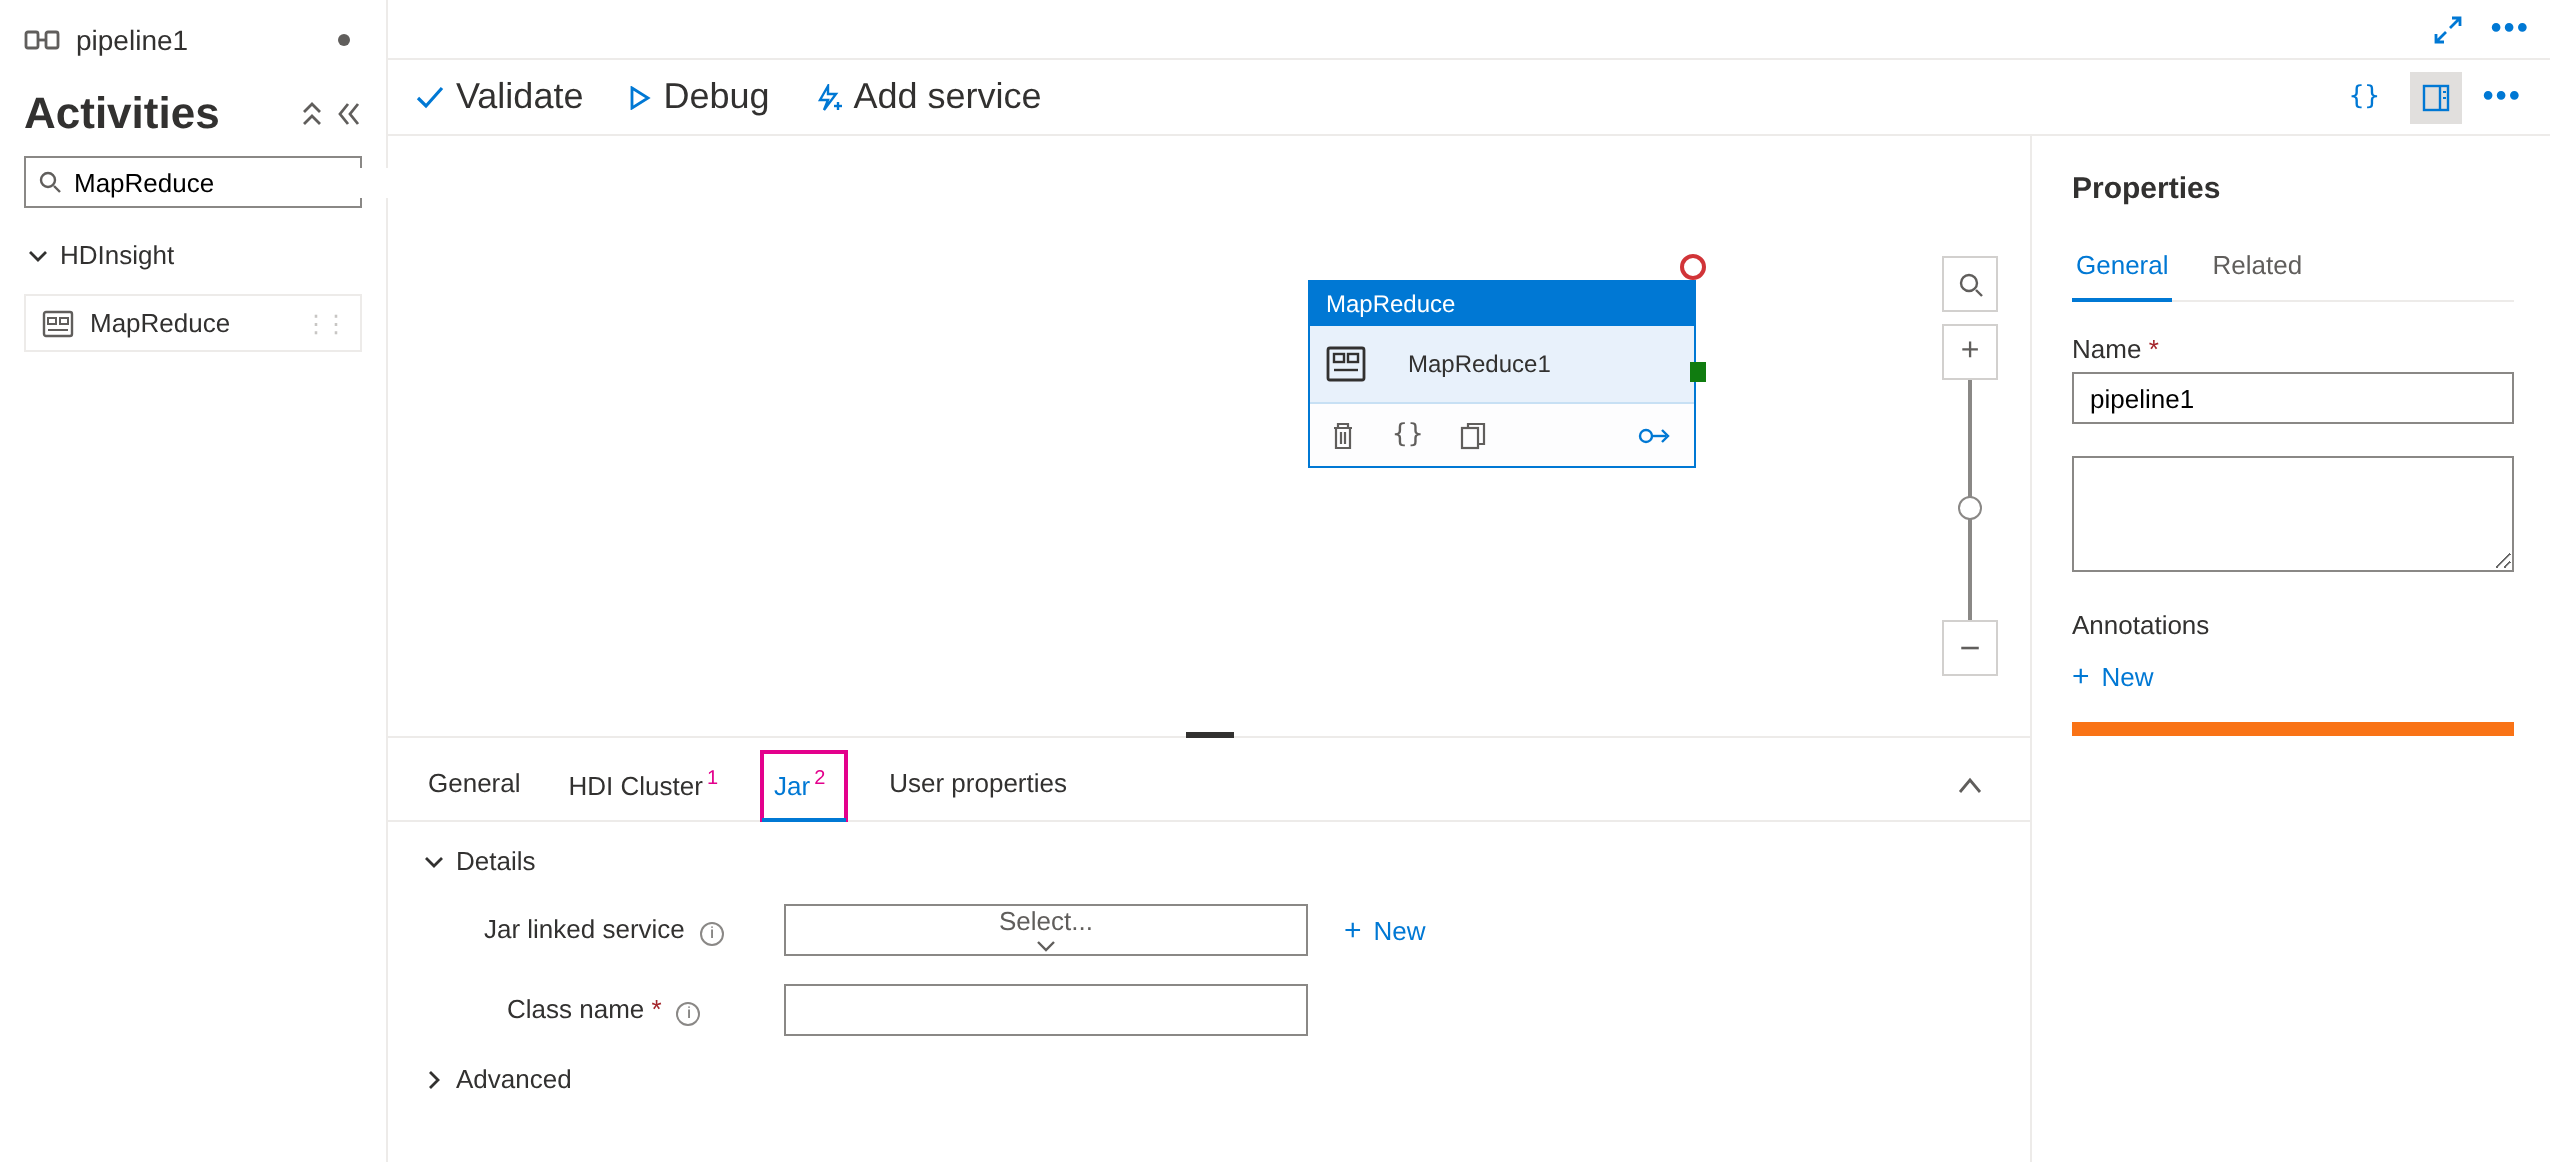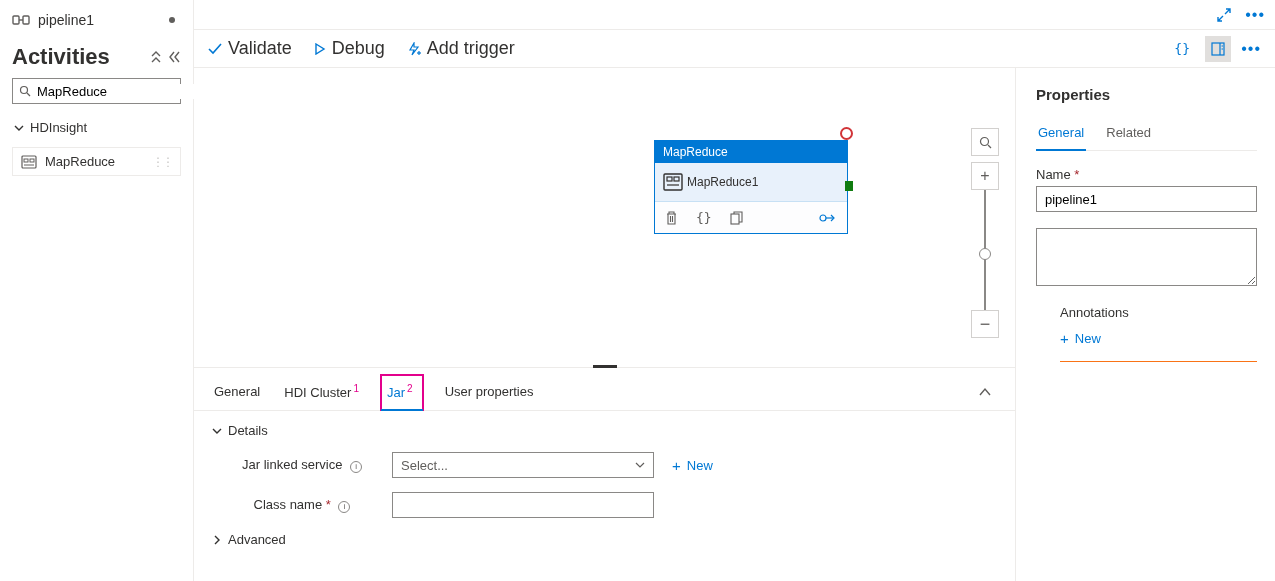--- a/index.html
+++ b/index.html
@@ -30,21 +30,21 @@
 .tb-right .ibtn { width: 26px; height: 26px; display: flex; align-items: center; justify-content: center; cursor: pointer; color: #0078d4; }
 .tb-right .ibtn.active { background: #e1dfdd; }
 
 .workspace { flex: 1; display: flex; position: relative; }
 .canvas-wrap { flex: 1; display: flex; flex-direction: column; }
 .canvas { flex: 1; position: relative; }
 
 
 .node { position: absolute; left: 460px; top: 72px; width: 194px; border: 1px solid #0078d4; background: #deecf9; font-size: 12px; }
 .node-hdr { background: #0078d4; color: #fff; padding: 4px 8px; font-weight: 400; }
-.node-body { background: #e8f1fb; padding: 10px 8px; display: flex; align-items: center; gap: 4px; border-bottom: 1px solid #c7e0f4; }
+.node-body { background: #e8f1fb; padding: 10px 8px; display: flex; align-items: center; gap: 21px; border-bottom: 1px solid #c7e0f4; }
 .node-act { background: #fdfdfe; padding: 8px 10px; display: flex; align-items: center; gap: 18px; color: #605e5c; }
 .node-act .sp { flex: 1; }
 .node .circle { position: absolute; top: -14px; right: -6px; width: 13px; height: 13px; border: 2px solid #d13438; border-radius: 50%; background: #fff; }
 .node .port { position: absolute; right: -6px; top: 40px; width: 8px; height: 10px; background: #107c10; }
 
 
 .zoom { position: absolute; right: 16px; top: 60px; display: flex; flex-direction: column; align-items: center; gap: 0; }
 .zoom .zbox { width: 28px; height: 28px; border: 1px solid #d2d0ce; display: flex; align-items: center; justify-content: center; color: #605e5c; cursor: pointer; background: #fff; }
 .zoom .track { width: 2px; height: 120px; background: #8a8886; position: relative; }
 .zoom .thumb { position: absolute; left: -5px; top: 58px; width: 12px; height: 12px; border: 1px solid #8a8886; border-radius: 50%; background: #fff; }
@@ -59,36 +59,36 @@
 .tab.boxed { outline: 2px solid #e3008c; outline-offset: -1px; padding-left: 6px; padding-right: 10px; }
 .tab sup { color: #e3008c; font-size: 10px; margin-left: 2px; }
 .tabs .sp { flex: 1; }
 .collapse { cursor: pointer; color: #605e5c; padding: 6px; }
 .panel-body { padding: 12px 18px 20px; }
 .section-hdr { display: flex; align-items: center; gap: 6px; cursor: pointer; margin-bottom: 14px; }
 .frow { display: flex; align-items: center; margin-bottom: 14px; }
 .flabel { width: 180px; font-size: 13px; text-align: center; }
 .req { color: #a4262c; }
 .info-ic { display: inline-flex; align-items: center; justify-content: center; width: 12px; height: 12px; border: 1px solid #8a8886; border-radius: 50%; font-size: 8px; color: #605e5c; margin-left: 4px; }
-.fsel, .finput { width: 262px; height: 26px; border: 1px solid #8a8886; padding: 0 8px; font-size: 13px; background: #fff; display: flex; align-items: center; justify-content: space-between; color: #605e5c; }
+.fsel, .finput { width: 262px; height: 26px; border: 1px solid #8a8886; padding: 0 8px; font-size: 13px; background: #fff; display: flex; align-items: center; justify-content: space-between; color: #605e5c; flex-direction: column; }
 .finput { color: #323130; }
 .link-btn { display: inline-flex; align-items: center; gap: 6px; color: #0078d4; cursor: pointer; margin-left: 18px; font-size: 13px; }
 .btn-outline { height: 26px; border: 1px solid #8a8886; background: #fff; padding: 0 12px; margin-left: 14px; cursor: pointer; font-size: 13px; }
 
 
 .props { width: 260px; border-left: 1px solid #edebe9; padding: 18px 18px 0 20px; }
 .props h3 { font-size: 15px; font-weight: 600; margin-bottom: 16px; }
 .ptabs { display: flex; gap: 18px; border-bottom: 1px solid #edebe9; margin-bottom: 16px; }
 .ptab { padding: 6px 2px 10px; cursor: pointer; color: #605e5c; position: relative; }
 .ptab.active { color: #0078d4; }
 .ptab.active::after { content: ""; position: absolute; left: 0; right: 0; bottom: -1px; height: 2px; background: #0078d4; }
 .flbl { font-size: 13px; margin-bottom: 4px; display: block; }
 .pinput { width: 100%; height: 26px; border: 1px solid #8a8886; padding: 0 8px; font-size: 13px; margin-bottom: 16px; }
 .ptext { width: 100%; height: 58px; border: 1px solid #8a8886; padding: 6px 8px; font-size: 13px; resize: both; margin-bottom: 16px; }
-.ann-sec { border-bottom: 1px solid #f97316; padding-bottom: 10px; margin-left: 24px; }
+.ann-sec { border-bottom: 7px solid #f97316; padding-bottom: 10px; }
 
 svg { display: block; }
 </style>
 </head>
 <body>
 
 <div class="app">
 
   <div class="sidebar">
     <div class="sb-header">
@@ -175,21 +175,21 @@
         <span>Debug</span>
       </div>
       <div class="tb-btn">
         <span class="ic">
             <svg width="14" height="14" viewBox="0 0 14 14">
               <path d="M7 1 L3 8 H7 L5 13 L11 5 H7 Z" fill="none" stroke="#0078d4" stroke-width="1.2"></path>
               <line x1="10" y1="11" x2="14" y2="11" stroke="#0078d4" stroke-width="1.2"></line>
               <line x1="12" y1="9" x2="12" y2="13" stroke="#0078d4" stroke-width="1.2"></line>
             </svg>
           </span>
-        <span>Add trigger</span>
+        <span>Add service</span>
       </div>
       <div class="tb-right">
         <div class="ibtn">
             <span style="font-family:monospace;">{}</span>
           </div>
         <div class="ibtn active">
             <svg width="16" height="16" viewBox="0 0 16 16">
               <rect x="2" y="2" width="12" height="12" fill="none" stroke="#0078d4" stroke-width="1.2"></rect>
               <line x1="10" y1="2" x2="10" y2="14" stroke="#0078d4" stroke-width="1.2"></line>
               <line x1="11.5" y1="5" x2="13" y2="5" stroke="#0078d4"></line>

